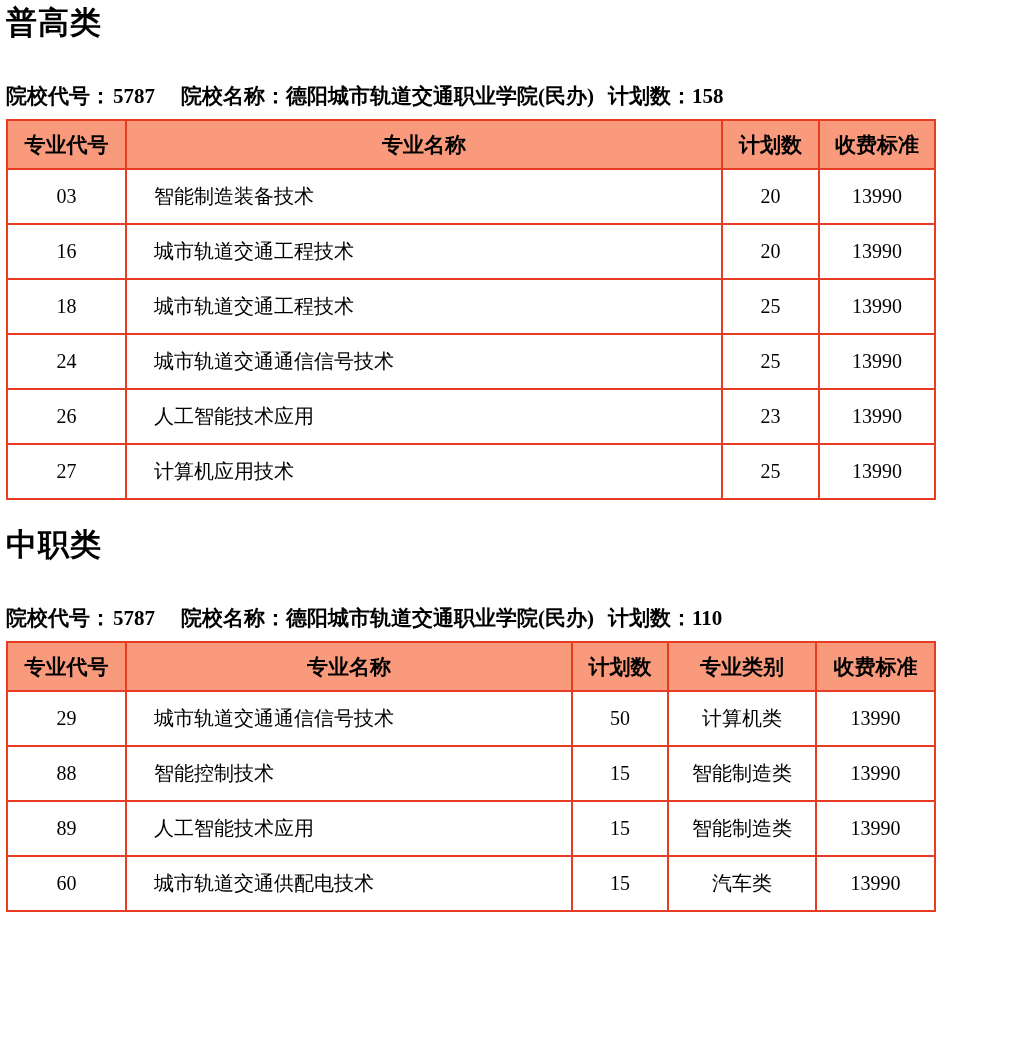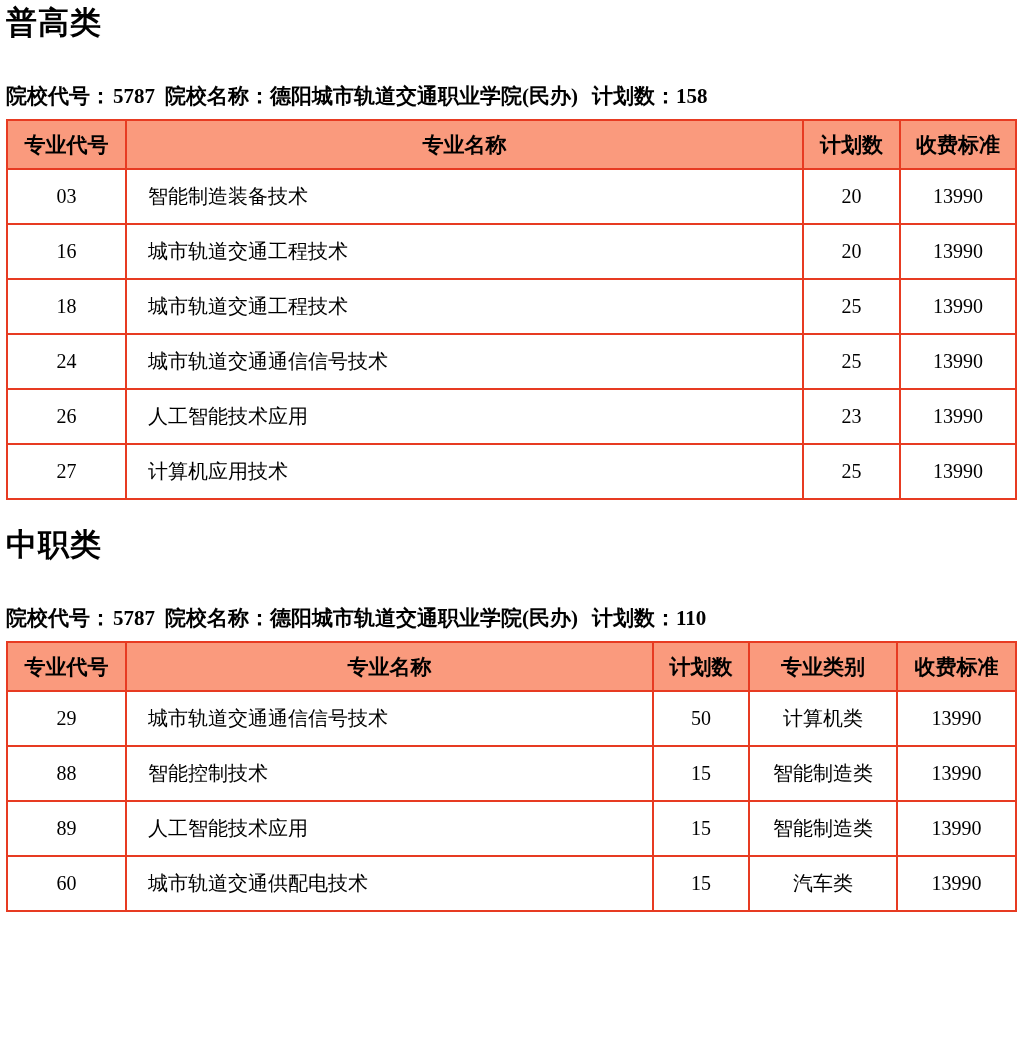--- a/index.html
+++ b/index.html
@@ -22,26 +22,26 @@
     letter-spacing:1px;
   }
   .block2 h1.cat{margin-top:26px;}
 
   .caption{
     font-size:21px;
     font-weight:bold;
     margin:41px 0 9px 0;
     white-space:nowrap;
   }
-  .caption .code{margin:0 10px 0 2px;}
+  .caption .code{margin:0 26px 0 2px;}
   .caption .plan-label{margin-left:14px;}
 
   table.plan{
     border-collapse:collapse;
-    width:1011px;
+    width:930px;
     table-layout:fixed;
   }
   table.plan th, table.plan td{
     border:2px solid var(--red);
     padding:0;
     overflow:hidden;
   }
   table.plan th{
     background:var(--salmon);
     font-size:21px;
@@ -50,21 +50,21 @@
     text-align:center;
   }
   table.plan td{
     font-size:20px;
     height:53px;
     text-align:center;
     font-family:Liberation Serif, serif;
   }
   table.plan td.name{
     text-align:left;
-    padding-left:21px;
+    padding-left:27px;
   }
   
   #t0 .c0{width:117px;} #t0 .c2{width:95px;} #t0 .c3{width:114px;}
   #t1 .c0{width:117px;} #t1 .c2{width:94px;} #t1 .c3{width:146px;} #t1 .c4{width:117px;}
 </style>
 </head>
 <body>
 
 <div class="page">
 

